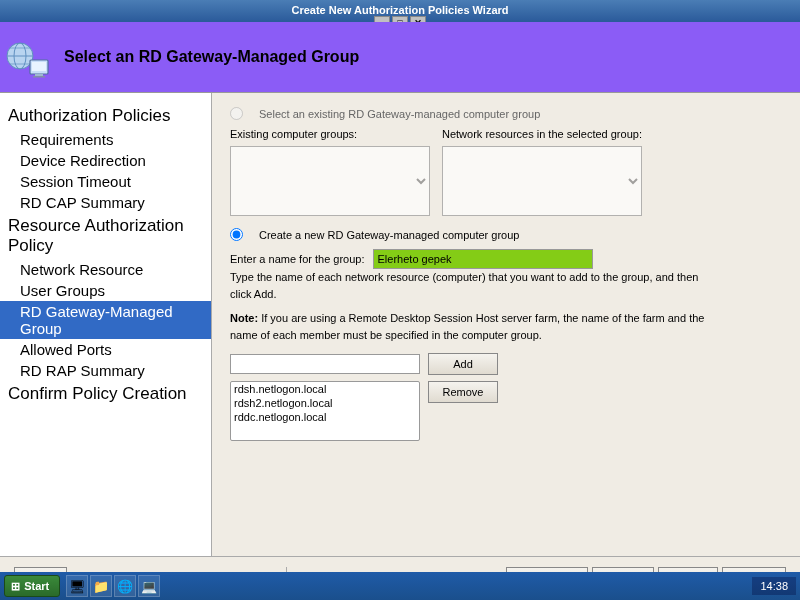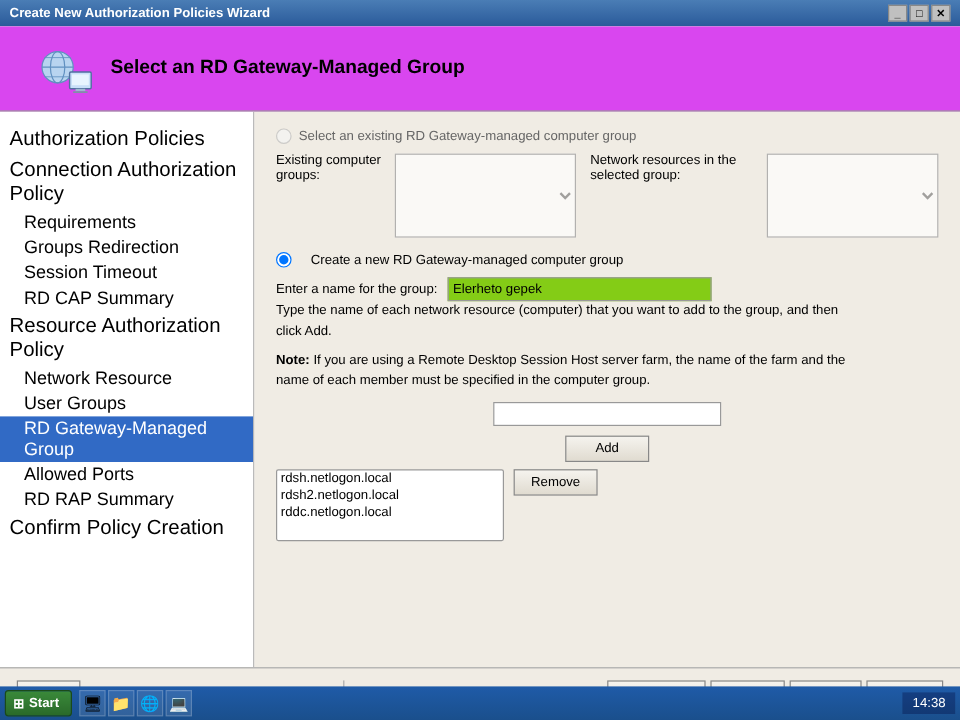--- a/index.html
+++ b/index.html
@@ -16,20 +16,21 @@
     .title-bar {
       background: linear-gradient(to bottom, #4a7db5, #2a5a9a);
       color: white;
       padding: 4px 8px;
       font-size: 11px;
       font-weight: bold;
       display: flex;
       align-items: center;
       justify-content: space-between;
       height: 22px;
+      flex-direction: column;
     }
     .title-bar-buttons {
       display: flex;
       gap: 2px;
     }
     .title-btn {
       width: 16px;
       height: 14px;
       background: #c0c0c0;
       border: 1px solid #888;
@@ -45,22 +46,22 @@
     .wizard-window {
       background: #f0ece4;
       margin: 0;
       height: 578px;
       display: flex;
       flex-direction: column;
     }
 
     
     .wizard-header {
-      background: #d946ef;
-      padding: 12px 32px;
+      background: #8b5cf6;
+      padding: 12px 4px;
       display: flex;
       align-items: center;
       gap: 14px;
       border-bottom: 1px solid #999;
       min-height: 70px;
     }
     .wizard-icon {
       width: 46px;
       height: 46px;
       flex-shrink: 0;
@@ -112,37 +113,38 @@
     .content {
       flex: 1;
       padding: 14px 18px;
       background: #f0ece4;
       overflow-y: auto;
     }
 
     .radio-label {
       display: flex;
       align-items: center;
-      gap: 6px;
+      gap: 16px;
       margin-bottom: 8px;
       font-size: 11px;
       color: #666;
     }
     input[type="radio"] {
       cursor: pointer;
     }
 
     .two-col {
       display: flex;
       gap: 12px;
       margin-top: 4px;
       margin-bottom: 12px;
     }
     .col-group {
       display: flex;
+      flex-direction: column;
       gap: 4px;
     }
     .col-label {
       font-size: 11px;
       color: #000;
       margin-bottom: 2px;
     }
     .list-box {
       width: 200px;
       height: 70px;
@@ -195,21 +197,20 @@
     }
     .note-label {
       font-weight: bold;
     }
 
     .add-row {
       display: flex;
       align-items: center;
       gap: 8px;
       margin-bottom: 6px;
-      flex-direction: column;
     }
     .add-input {
       width: 190px;
       height: 20px;
       border: 1px solid #999;
       padding: 2px 4px;
       font-size: 11px;
       background: white;
     }
     .btn-small {
@@ -360,28 +361,25 @@
   </div>
 
   <div class="wizard-body">
 
     <div class="sidebar">
 
       <div class="sidebar-section category">
         <span>Authorization Policies</span>
       </div>
 
-      <div class="sidebar-section category">
-        <span>Connection Authorization Policy</span>
-      </div>
       <div class="sidebar-item">
         <span>Requirements</span>
       </div>
       <div class="sidebar-item">
-        <span>Groups Redirection</span>
+        <span>Device Redirection</span>
       </div>
       <div class="sidebar-item">
         <span>Session Timeout</span>
       </div>
       <div class="sidebar-item">
         <span>RD CAP Summary</span>
       </div>
 
       <div class="sidebar-section category">
         <span>Resource Authorization Policy</span>

